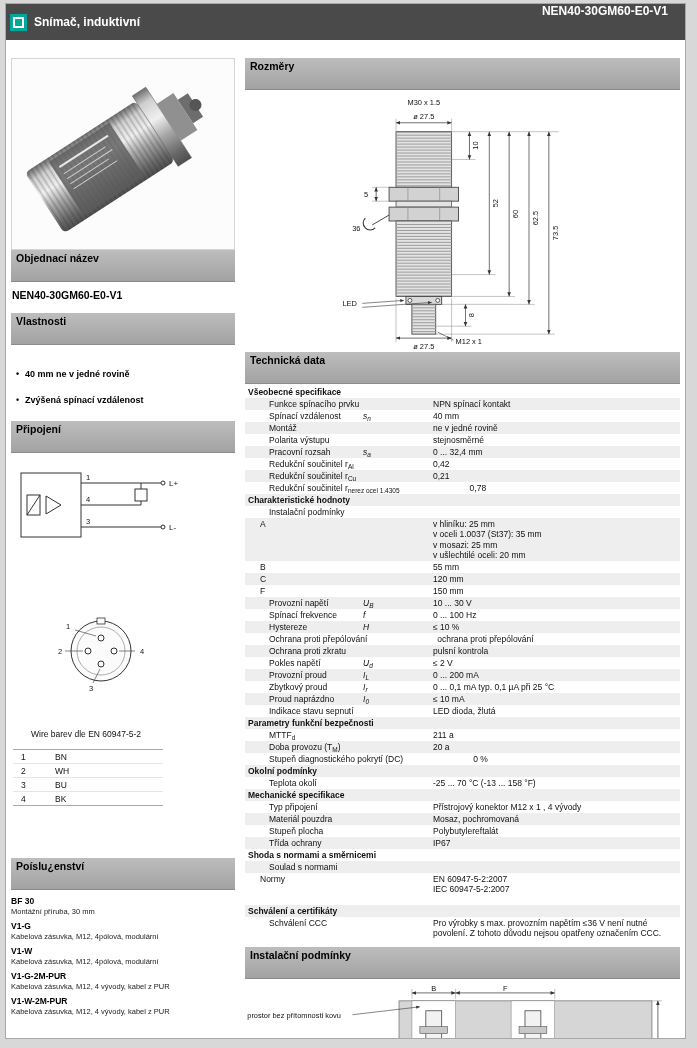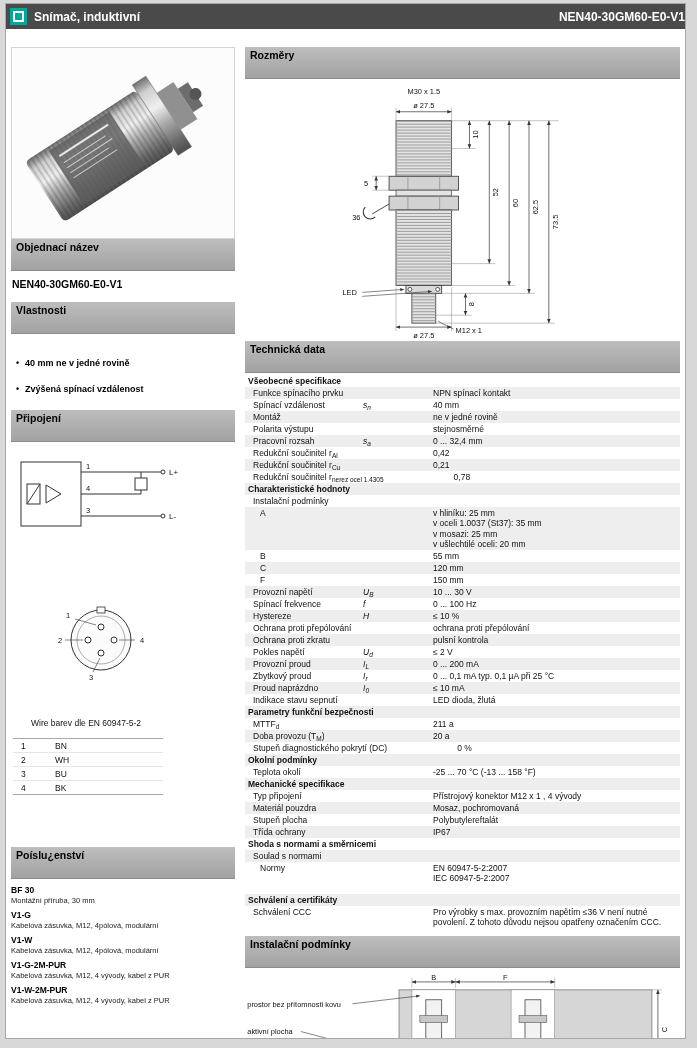--- a/index.html
+++ b/index.html
@@ -1,19 +1,19 @@
 <!DOCTYPE html>
 <html><head>
 <meta charset="utf-8">
 <style>
   html,body{margin:0;padding:0;}
   body{width:697px;height:1048px;font-family:"Liberation Sans",sans-serif;background:#bfbfbf;}
   .page{width:697px;height:1048px;background:#d8d8d8;padding:3px 11px 9px 5px;box-sizing:border-box;}
   .sheet{background:#fff;width:100%;height:100%;border:1px solid #a8a8a8;box-sizing:border-box;overflow:hidden;}
-  .topbar{height:25px;background:#4a4a4a;display:flex;align-items:center;justify-content:space-between;padding:0 0 0 4px;}
+  .topbar{height:36px;background:#4a4a4a;display:flex;justify-content:space-between;padding:0 17px 0 4px;}
   .brand{display:flex;align-items:center;gap:7px;}
   .logo{width:17px;height:17px;background:#00a79d;display:inline-flex;align-items:center;justify-content:center;flex:0 0 17px;}
   .logo::after{content:"";width:7px;height:7px;border:2px solid #fff;display:block;}
   .doc-title,.part-no{color:#fff;font-weight:bold;font-size:12px;}
   .cols{display:flex;gap:10px;padding:0 5px;}
   .col-left{width:224px;flex:0 0 224px;}
   .col-right{flex:1;min-width:0;}
   .sec-bar{background:linear-gradient(#bdbdbd,#a2a2a2);border-bottom:1px solid #8c8c8c;font-size:10.5px;font-weight:bold;color:#000;padding:2px 5px;height:32px;box-sizing:border-box;line-height:12px;}
   .photo-box{margin-top:18px;height:190px;border:1px solid #d5d5d5;background:#fcfcfc;display:flex;align-items:center;justify-content:center;overflow:hidden;}
   .ce-mark{font-family:"DejaVu Sans",sans-serif;font-size:20px;letter-spacing:6px;color:#1a1a1a;margin:12px 0 16px 2px;}
@@ -36,21 +36,21 @@
   .acc-desc{font-size:7.5px;color:#222;margin-top:1px;}
   .col-right > .sec-bar:first-child{margin-top:18px;}
   .bar-tech{}
   .bar-install{margin-top:8px;}
   .dims{display:block;margin:2px auto 0 auto;}
   .install{display:block;margin-top:4px;}
   .ttable{margin-top:2px;font-size:8.5px;color:#101010;}
   .trow{display:flex;align-items:flex-start;padding:0.5px 0;min-height:11px;line-height:10.5px;}
   .trow.alt{background:#eeeeee;}
   .trow.sec{font-weight:bold;}
-  .tlabel{flex:0 0 118px;white-space:nowrap;padding-left:8px;box-sizing:border-box;}
+  .tlabel{flex:0 0 118px;white-space:nowrap;padding-left:24px;box-sizing:border-box;}
   .trow.sec .tlabel{padding-left:3px;}
   .tlabel.ind2{padding-left:15px;}
   .tsym{flex:0 0 70px;font-style:italic;box-sizing:border-box;}
   .tval{flex:1;min-width:0;}
   sub{font-size:6.5px;line-height:0;vertical-align:-1.5px;}
   .tgap{height:10px;}
   svg text{font-family:"Liberation Sans",sans-serif;fill:#111;}
 </style>
 </head>
 <body>

